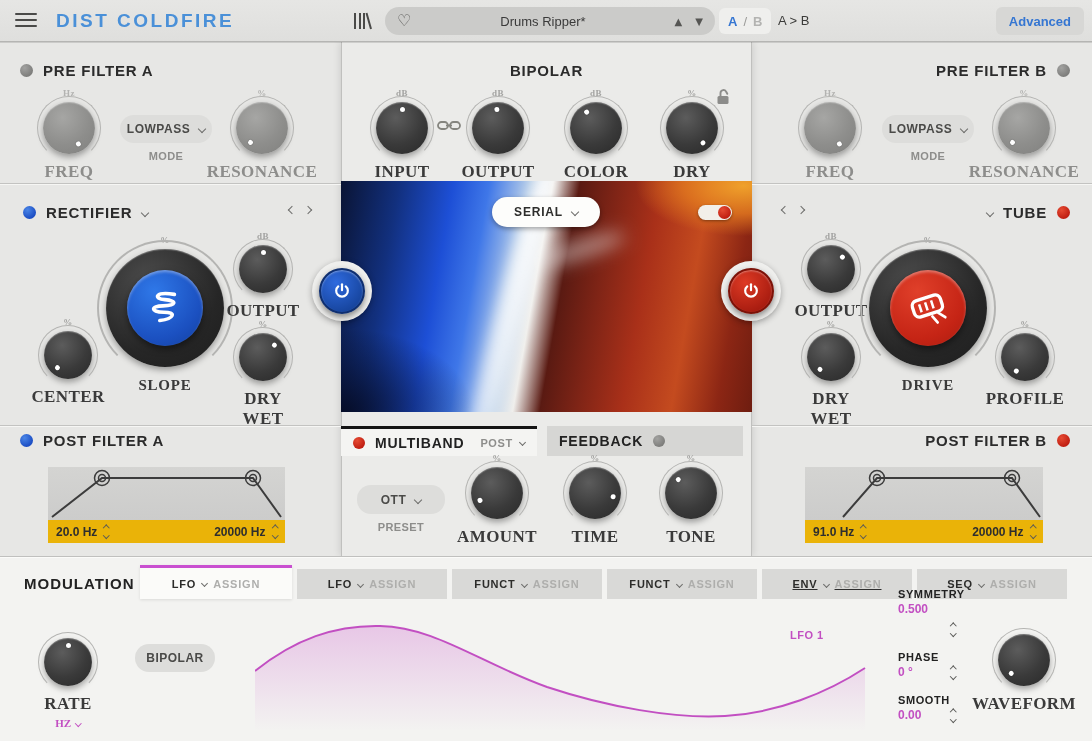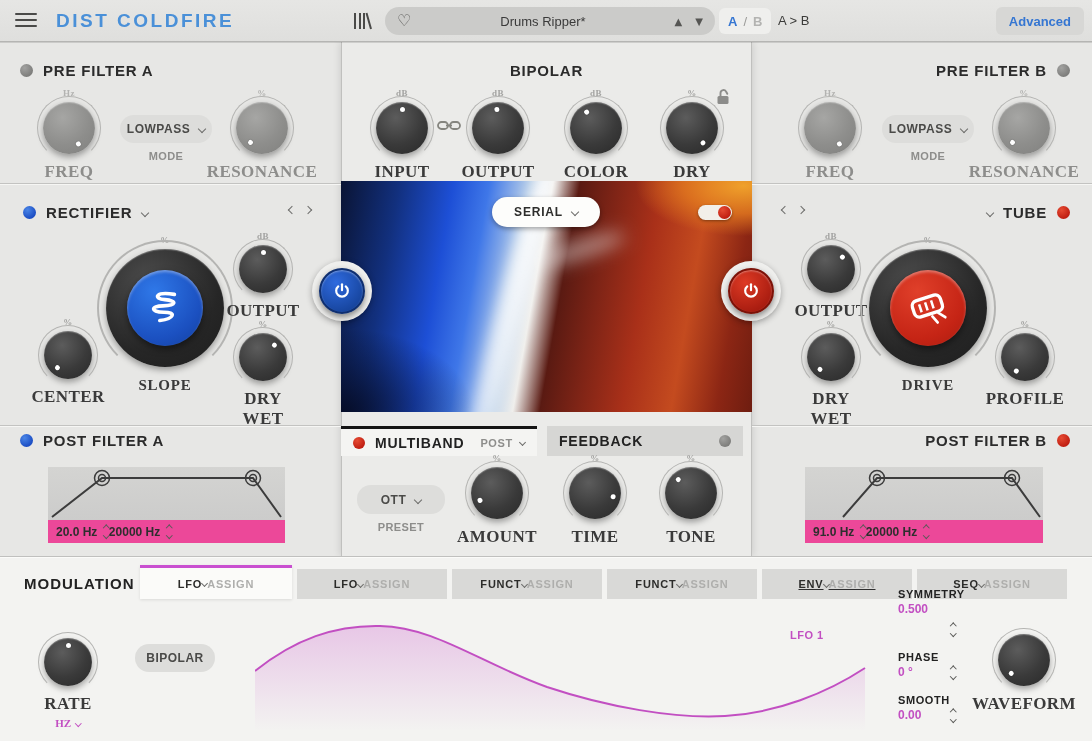--- a/index.html
+++ b/index.html
@@ -126,37 +126,37 @@
   .pwrbtn.red { background:radial-gradient(circle at 36% 30%, #dd3a24, #a81c10 75%); border:2px solid #7c1208; }
 
   
   .mbtab { position:absolute; left:341px; top:426px; width:196px; height:30px; background:#f4f4f2;
     border-top:3px solid #141414; display:flex; align-items:center; gap:10px; padding:0 12px; cursor:pointer; }
   .mbtab .led { width:12px; height:12px; }
   .mbtitle { font-size:14px; font-weight:bold; letter-spacing:.8px; color:#222; }
   .mbpost { margin-left:6px; display:flex; align-items:center; gap:7px; font-size:11px;
     font-weight:bold; color:#8d8d8b; letter-spacing:.6px; cursor:pointer; }
   .fbtab { position:absolute; left:547px; top:426px; width:196px; height:30px; background:#d6d6d4;
-    display:flex; align-items:center; justify-content:space-between; gap:10px; padding:0 12px; cursor:pointer; }
+    display:flex; align-items:center; justify-content:flex-start; gap:10px; padding:0 12px; cursor:pointer; }
   .fbtab .led { width:12px; height:12px; }
 
   
   .fgraph { position:absolute; width:237px; height:53px;
     background:linear-gradient(#d4d4d2,#cccccb); cursor:pointer; }
-  .fvals { position:absolute; width:237px; height:23px; background:#ec4899;
-    display:flex; align-items:center; padding:0 8px; }
+  .fvals { position:absolute; width:237px; height:23px; background:#eab308;
+    display:flex; align-items:center; justify-content:space-between; padding:0 8px; }
   .fv { display:flex; align-items:center; gap:7px; font-size:12px; font-weight:bold; color:#2e2e2e; cursor:pointer; }
 
   
   .modpanel { position:absolute; left:0; top:556px; width:1092px; height:185px; background:#f3f3f1;
     border-top:1px solid #c0c0be; box-shadow:inset 0 1px 0 #fbfbf9; }
   .modtitle { position:absolute; left:24px; top:575px; font-size:15px; font-weight:bold;
     letter-spacing:1px; color:#222; }
   .mtab { position:absolute; height:30px; top:569px; background:#d9d9d7; display:flex;
-    align-items:center; justify-content:center; gap:0; cursor:pointer; }
+    align-items:center; justify-content:center; gap:6px; cursor:pointer; }
   .mtab.active { top:565px; height:34px; background:#fbfbf9; border-top:3px solid #c94fd0;
     box-shadow:0 1px 3px rgba(0,0,0,.1); }
   .mtype { font-size:11px; font-weight:bold; letter-spacing:.8px; color:#2c2c2a; }
   .massign { font-size:11px; font-weight:bold; letter-spacing:.8px; color:#aeaeac; }
   .lfodisp { position:absolute; left:255px; top:613px; width:612px; height:118px; }
   .lfoname { position:absolute; left:535px; top:16px; font-size:11px; font-weight:bold;
     color:#c24fc2; letter-spacing:.5px; }
   .modparam { position:absolute; left:898px; width:88px; display:flex; flex-direction:column; gap:2px; }
   .mplabel { font-size:11px; font-weight:bold; letter-spacing:.6px; color:#222; }
   .mpvalue { font-size:12px; font-weight:bold; color:#c24fc2; cursor:pointer; }

